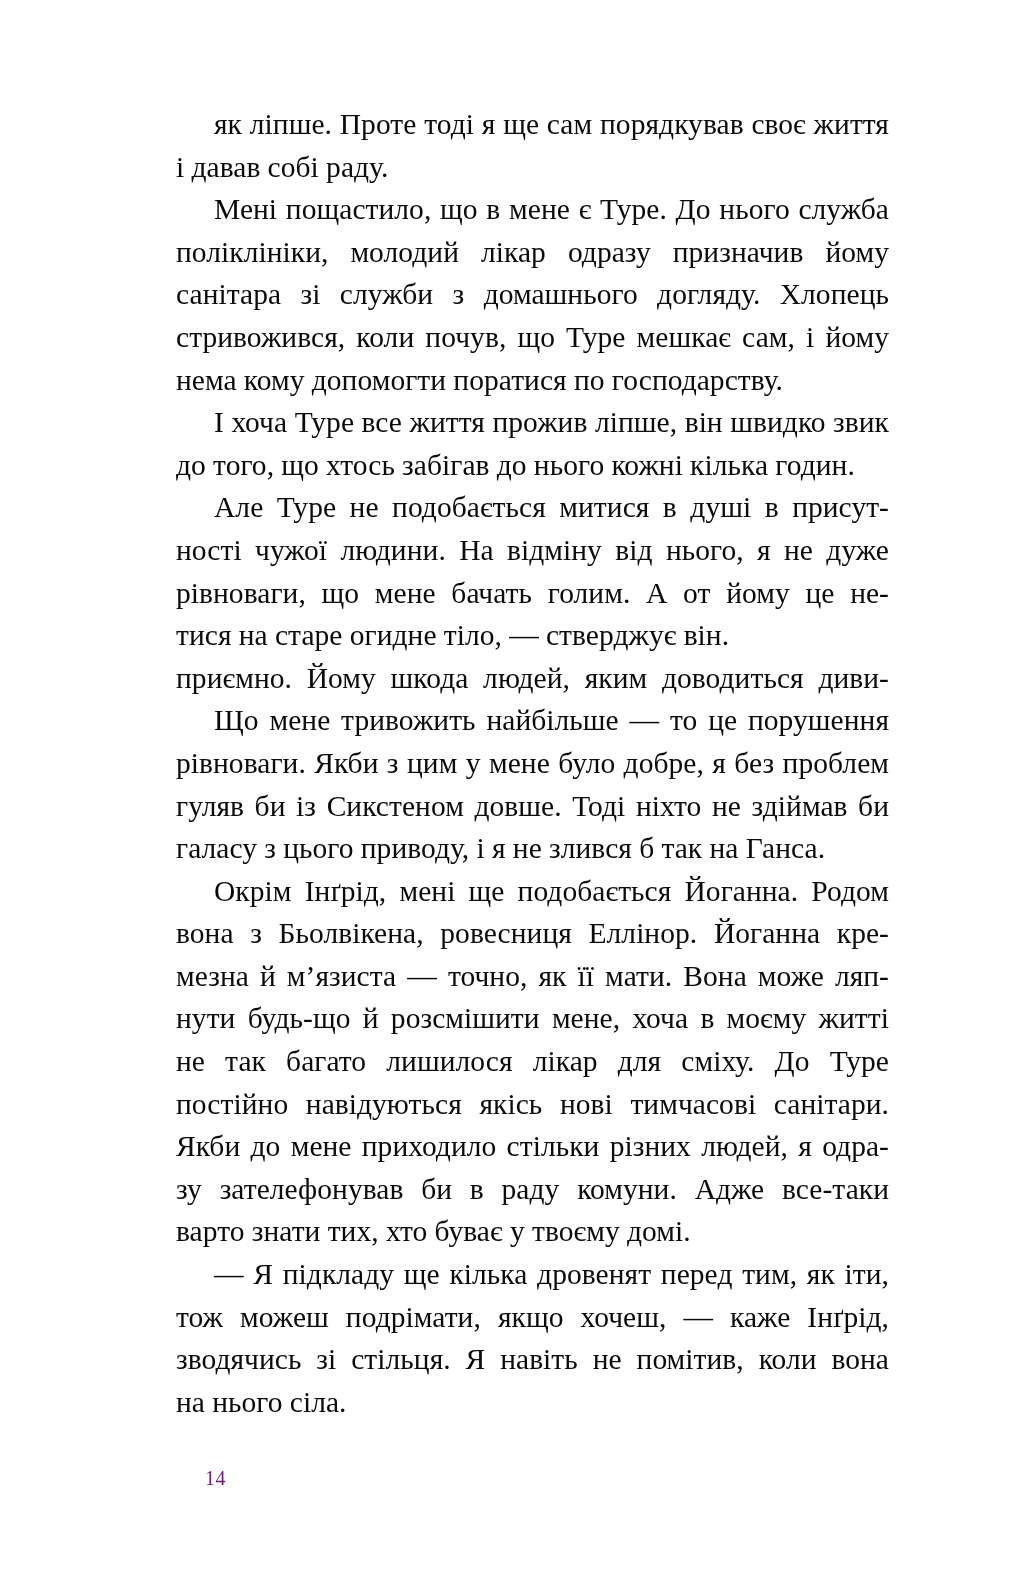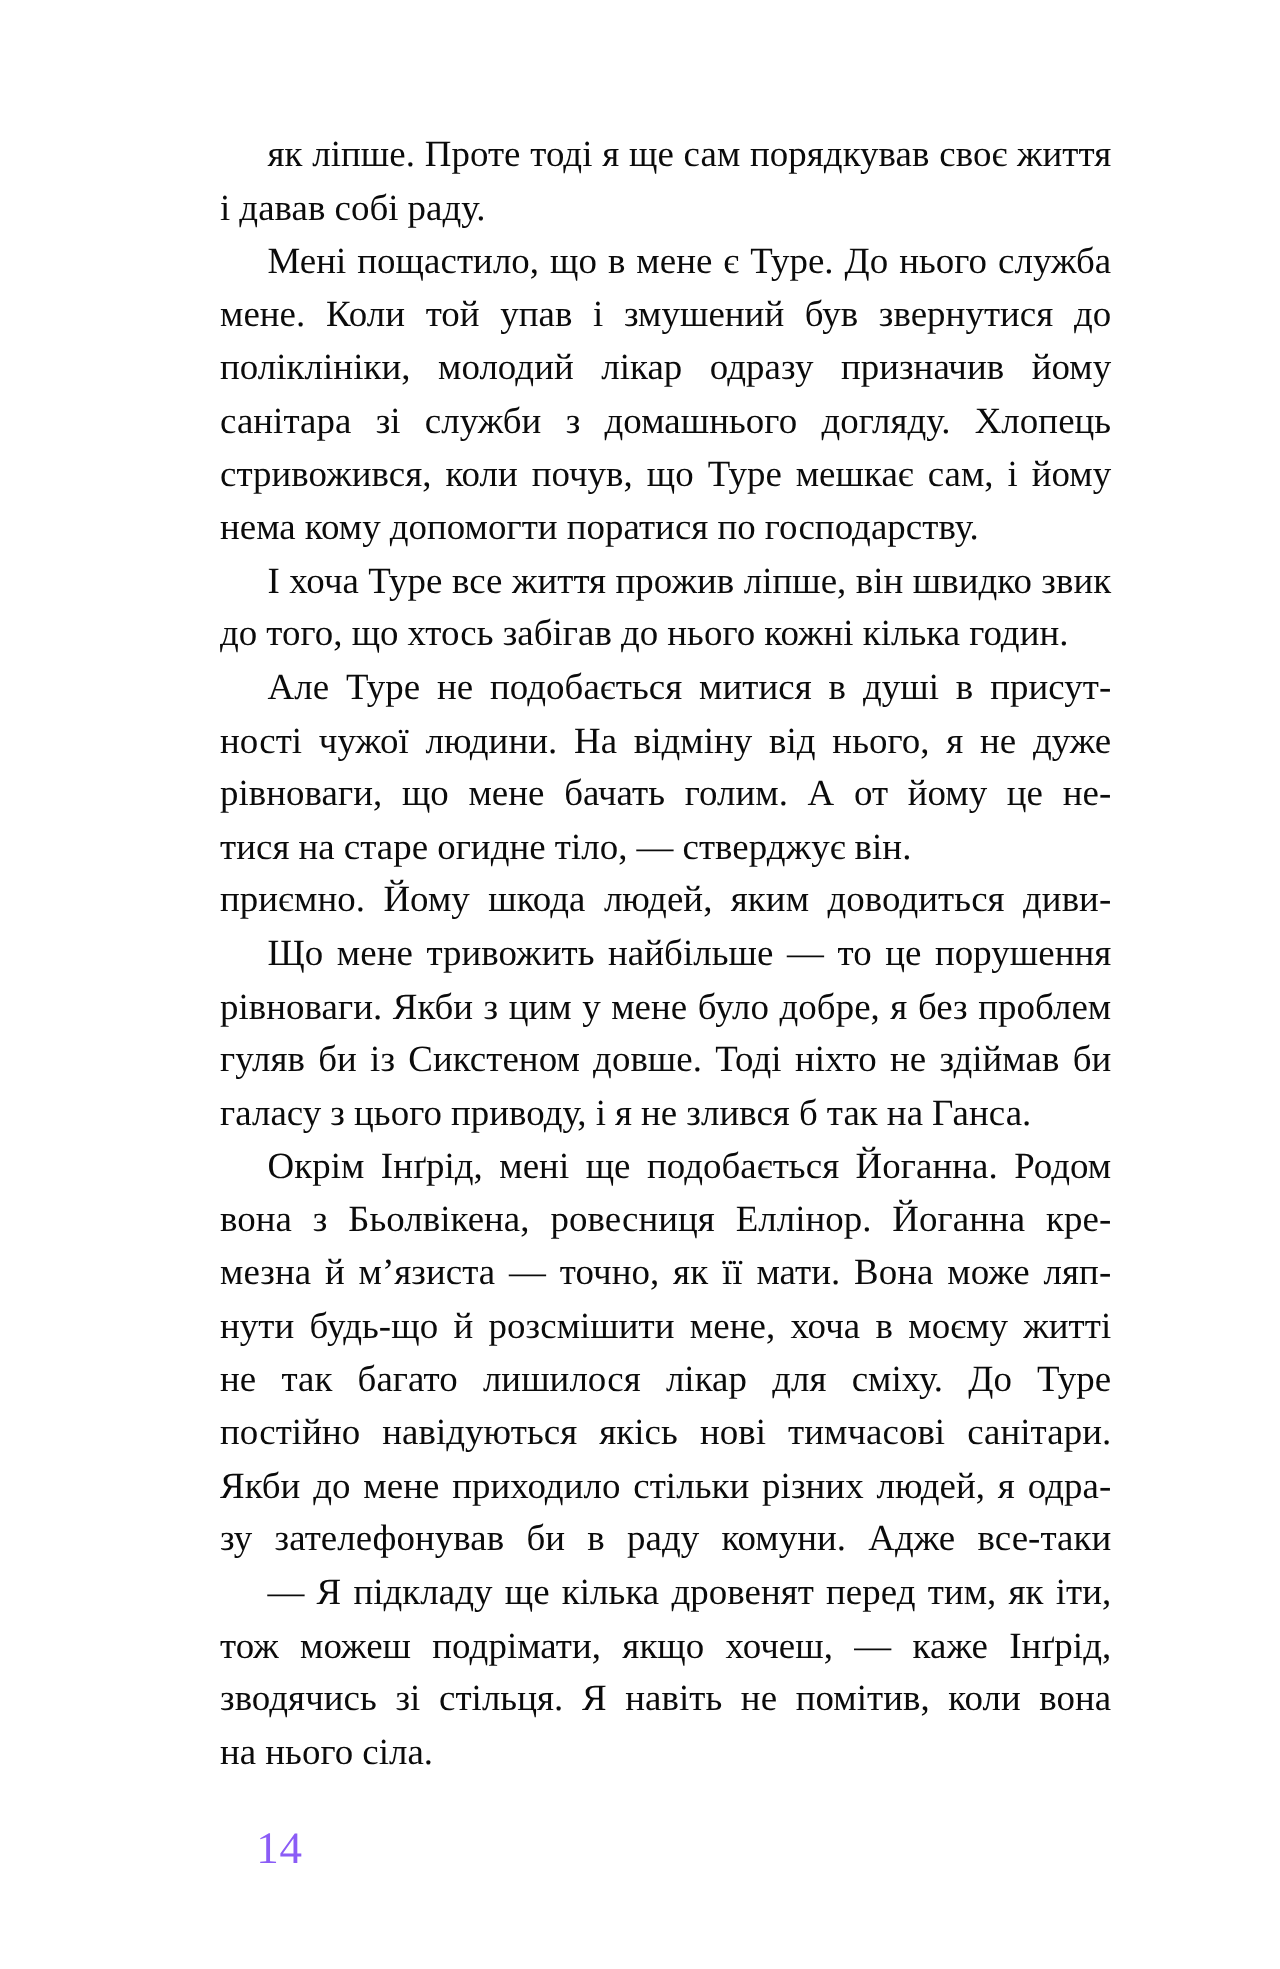--- a/index.html
+++ b/index.html
@@ -49,40 +49,39 @@
     text-align-last: left;
   }
   .para > .line.first {
     text-indent: 38px;
   }
   .folio {
     position: absolute;
     left: 205px;
     top: 1462px;
     font-family: "Liberation Serif", "DejaVu Serif", serif;
-    font-size: 36px;
+    font-size: 20px;
     line-height: 32px;
-    color: #8b5cf6;
+    color: #701a75;
     letter-spacing: 0.5px;
   }
 </style>
 </head>
 <body>
 
 <div class="page">
 
   <div class="text-block">
     <p class="para">
       <span class="line first">як ліпше. Проте тоді я ще сам порядкував своє життя</span>
       <span class="line last">і давав собі раду.</span>
     </p>
 
     <p class="para">
       <span class="line first">Мені пощастило, що в мене є Туре. До нього служба</span>
-      <span class="line">мене. Коли той упав і змушений був звернутися до</span>
       <span class="line">поліклініки, молодий лікар одразу призначив йому</span>
       <span class="line">санітара зі служби з домашнього догляду. Хлопець</span>
       <span class="line">стривожився, коли почув, що Туре мешкає сам, і йому</span>
       <span class="line last">нема кому допомогти поратися по господарству.</span>
     </p>
 
     <p class="para">
       <span class="line first">І хоча Туре все життя прожив ліпше, він швидко звик</span>
       <span class="line last">до того, що хтось забігав до нього кожні кілька годин.</span>
     </p>
@@ -104,20 +103,21 @@
 
     <p class="para">
       <span class="line first">Окрім Інґрід, мені ще подобається Йоганна. Родом</span>
       <span class="line">вона з Бьолвікена, ровесниця Еллінор. Йоганна кре-</span>
       <span class="line">мезна й м’язиста — точно, як її мати. Вона може ляп-</span>
       <span class="line">нути будь-що й розсмішити мене, хоча в моєму житті</span>
       <span class="line">не так багато лишилося лікар для сміху. До Туре</span>
       <span class="line">постійно навідуються якісь нові тимчасові санітари.</span>
       <span class="line">Якби до мене приходило стільки різних людей, я одра-</span>
       <span class="line">зу зателефонував би в раду комуни. Адже все-таки</span>
+      <span class="line last">варто знати тих, хто буває у твоєму домі.</span>
     </p>
 
     <p class="para">
       <span class="line first">— Я підкладу ще кілька дровенят перед тим, як іти,</span>
       <span class="line">тож можеш подрімати, якщо хочеш, — каже Інґрід,</span>
       <span class="line">зводячись зі стільця. Я навіть не помітив, коли вона</span>
       <span class="line last">на нього сіла.</span>
     </p>
   </div>
 

